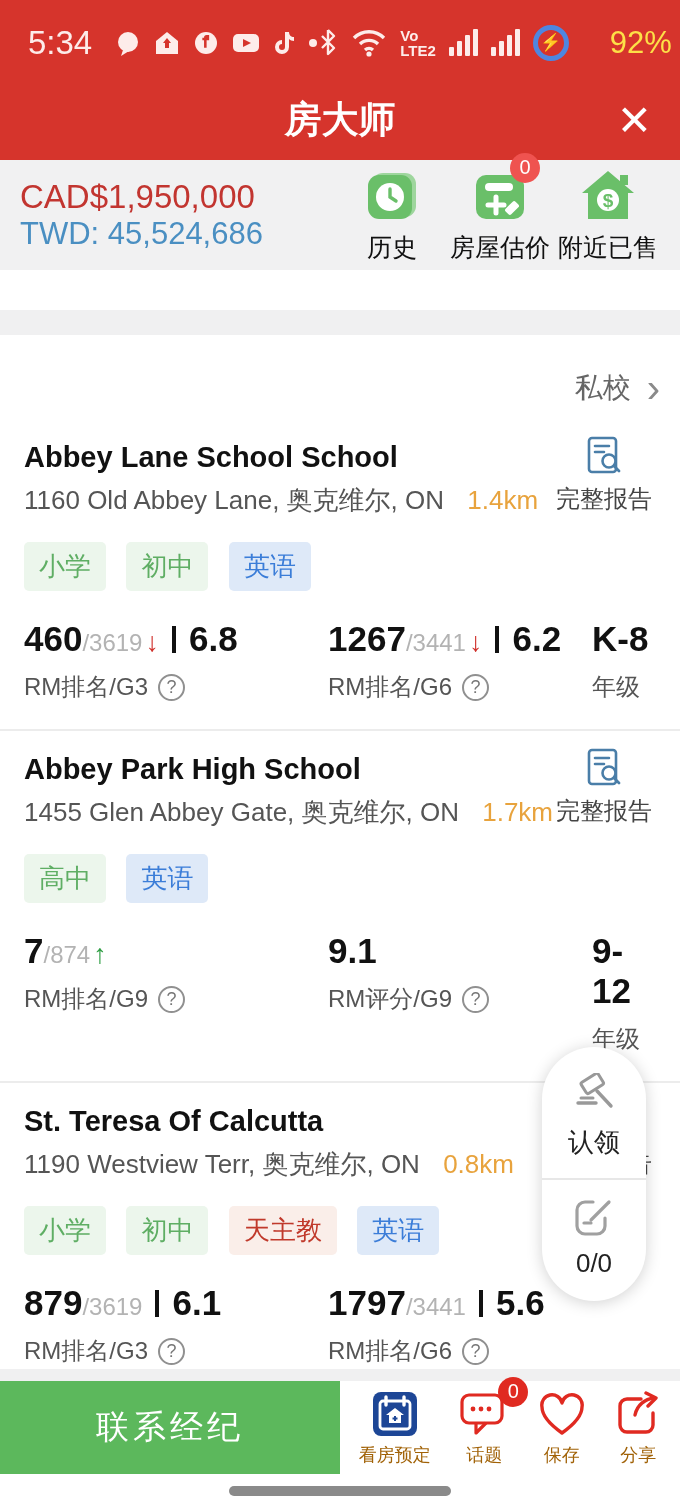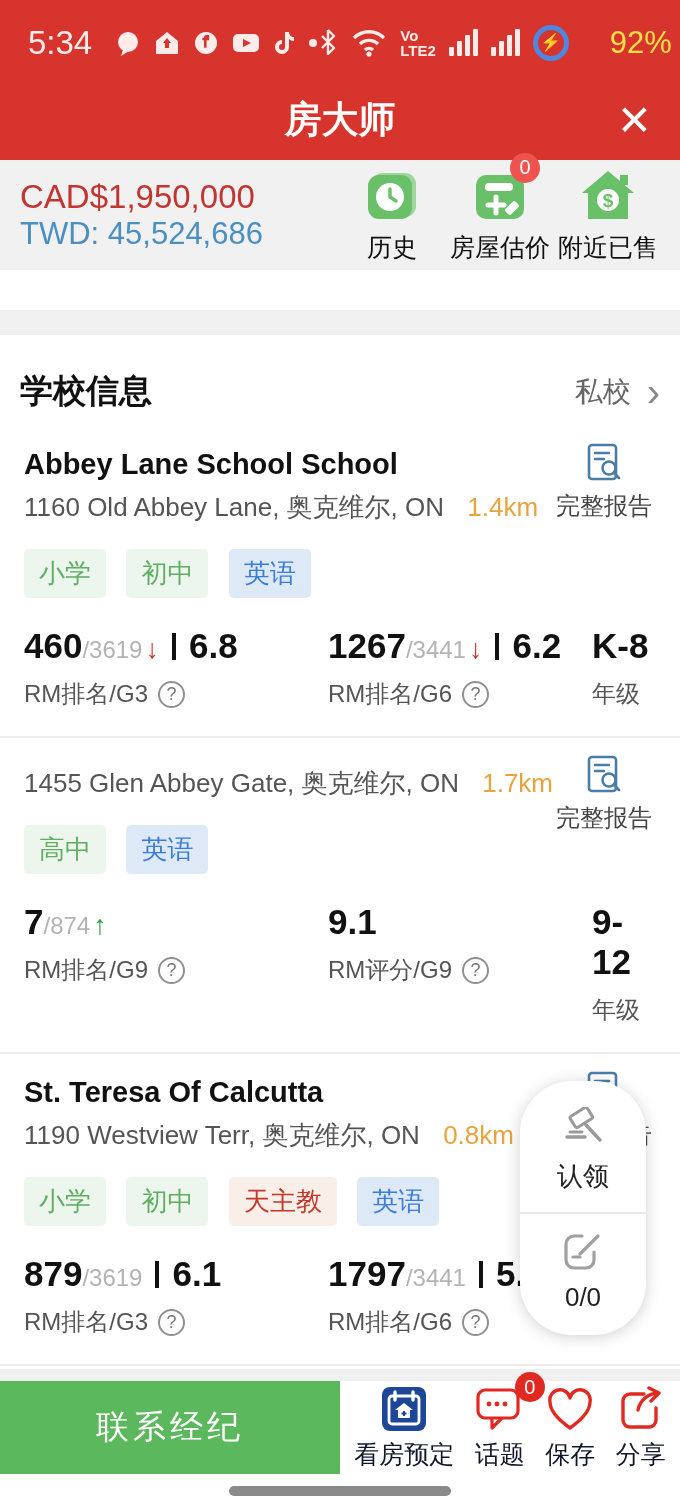--- a/index.html
+++ b/index.html
@@ -65,34 +65,34 @@
   .arr.down { color:#d0312c; } .arr.up { color:#2f9e44; }
   .scorebar { width:4px; height:27px; background:#111; margin:0 13px; align-self:center; }
   .stat-label { margin-top:12px; display:flex; align-items:center; font-size:24px; color:#555; }
   .help { width:27px; height:27px; border:2px solid #909090; border-radius:50%; display:inline-flex; align-items:center; justify-content:center; font-size:18px; color:#777; margin-left:10px; }
 
   
   .view-all { width:156px; height:50px; margin:28px auto 0 auto; border:2px solid #ccc; border-radius:10px; display:flex; align-items:center; justify-content:center; font-size:27px; color:#666; cursor:pointer; }
   .chev-d { margin-left:8px; font-size:26px; color:#888; line-height:10px; }
 
   
-  .float-widget { position:absolute; right:34px; top:1081px; width:126px; background:#fff; border-radius:52px; box-shadow:0 2px 16px rgba(0,0,0,0.18); text-align:center; padding:26px 0 22px 0; z-index:10; }
+  .float-widget { position:absolute; right:34px; top:1047px; width:104px; background:#fff; border-radius:52px; box-shadow:0 2px 16px rgba(0,0,0,0.18); text-align:center; padding:26px 0 22px 0; z-index:10; }
   .fw-label { font-size:26px; color:#222; margin-top:4px; cursor:pointer; }
   .fw-divider { height:2px; background:#e7e7e7; margin:18px 0 16px 0; }
 
   
   .bottom { position:absolute; left:0; bottom:0; width:680px; background:#fff; z-index:20; }
   .bottom-gap { height:12px; background:#f0f0f1; }
   .bottom-bar { height:93px; display:flex; }
   .contact-btn { width:340px; background:#5cb85c; color:#fff; font-size:33px; display:flex; align-items:center; justify-content:center; cursor:pointer; letter-spacing:4px; }
   .bb-items { flex:1; display:flex; align-items:center; justify-content:space-around; padding:0 4px; }
   .bb-item { text-align:center; cursor:pointer; }
   .bb-icon { position:relative; height:48px; display:flex; align-items:flex-end; justify-content:center; }
   .bb-badge { position:absolute; top:-12px; right:-20px; min-width:30px; height:30px; border-radius:15px; background:#e02a21; color:#fff; font-size:20px; display:flex; align-items:center; justify-content:center; padding:0 5px; }
-  .bb-label { font-size:25px; color:#0f172a; margin-top:6px; white-space:nowrap; }
+  .bb-label { font-size:18px; color:#a16207; margin-top:6px; white-space:nowrap; }
   .home-indicator { margin:12px auto 0 auto; width:222px; height:10px; border-radius:6px; background:#8a8a8a; }
 </style>
 </head>
 <body>
 
 <div class="page">
 
   <div class="statusbar">
     <div class="sb-left">
       <span class="sb-time">5:34</span>
@@ -197,21 +197,20 @@
         </div>
         <div class="action-label">附近已售</div>
       </div>
     </div>
   </div>
 
   <div class="gap-white"></div>
   <div class="band-gray"></div>
 
   <div class="section-header">
-    <div class="section-title">学校信息</div>
     <div class="section-link">
       <span class="section-link-label">私校</span>
       <span class="chev-r">›</span>
     </div>
   </div>
 
   <div class="card">
     <div class="school-name">Abbey Lane School School</div>
     <div class="addr-row">
       <span>1160 Old Abbey Lane, 奥克维尔, ON</span>
@@ -263,20 +262,21 @@
             <span>K-8</span>
           </div>
         <div class="stat-label">
             <span>年级</span>
           </div>
       </div>
     </div>
   </div>
 
   <div class="card">
+    <div class="school-name">Abbey Park High School</div>
     <div class="addr-row">
       <span>1455 Glen Abbey Gate, 奥克维尔, ON</span>
       <span class="distance">1.7km</span>
     </div>
     <div class="report">
       <svg width="38" height="42" viewBox="0 0 38 42">
           <rect x="4" y="3" width="27" height="34" rx="3" stroke="#4a7ea8" stroke-width="2.6" fill="none"></rect>
           <path d="M10 11 h14 M10 17 h9" stroke="#4a7ea8" stroke-width="2.6" stroke-linecap="round"></path>
           <circle cx="24" cy="26" r="6.5" stroke="#4a7ea8" stroke-width="2.6" fill="#fff"></circle>
           <path d="M29 31 L34 36" stroke="#4a7ea8" stroke-width="2.8" stroke-linecap="round"></path>

